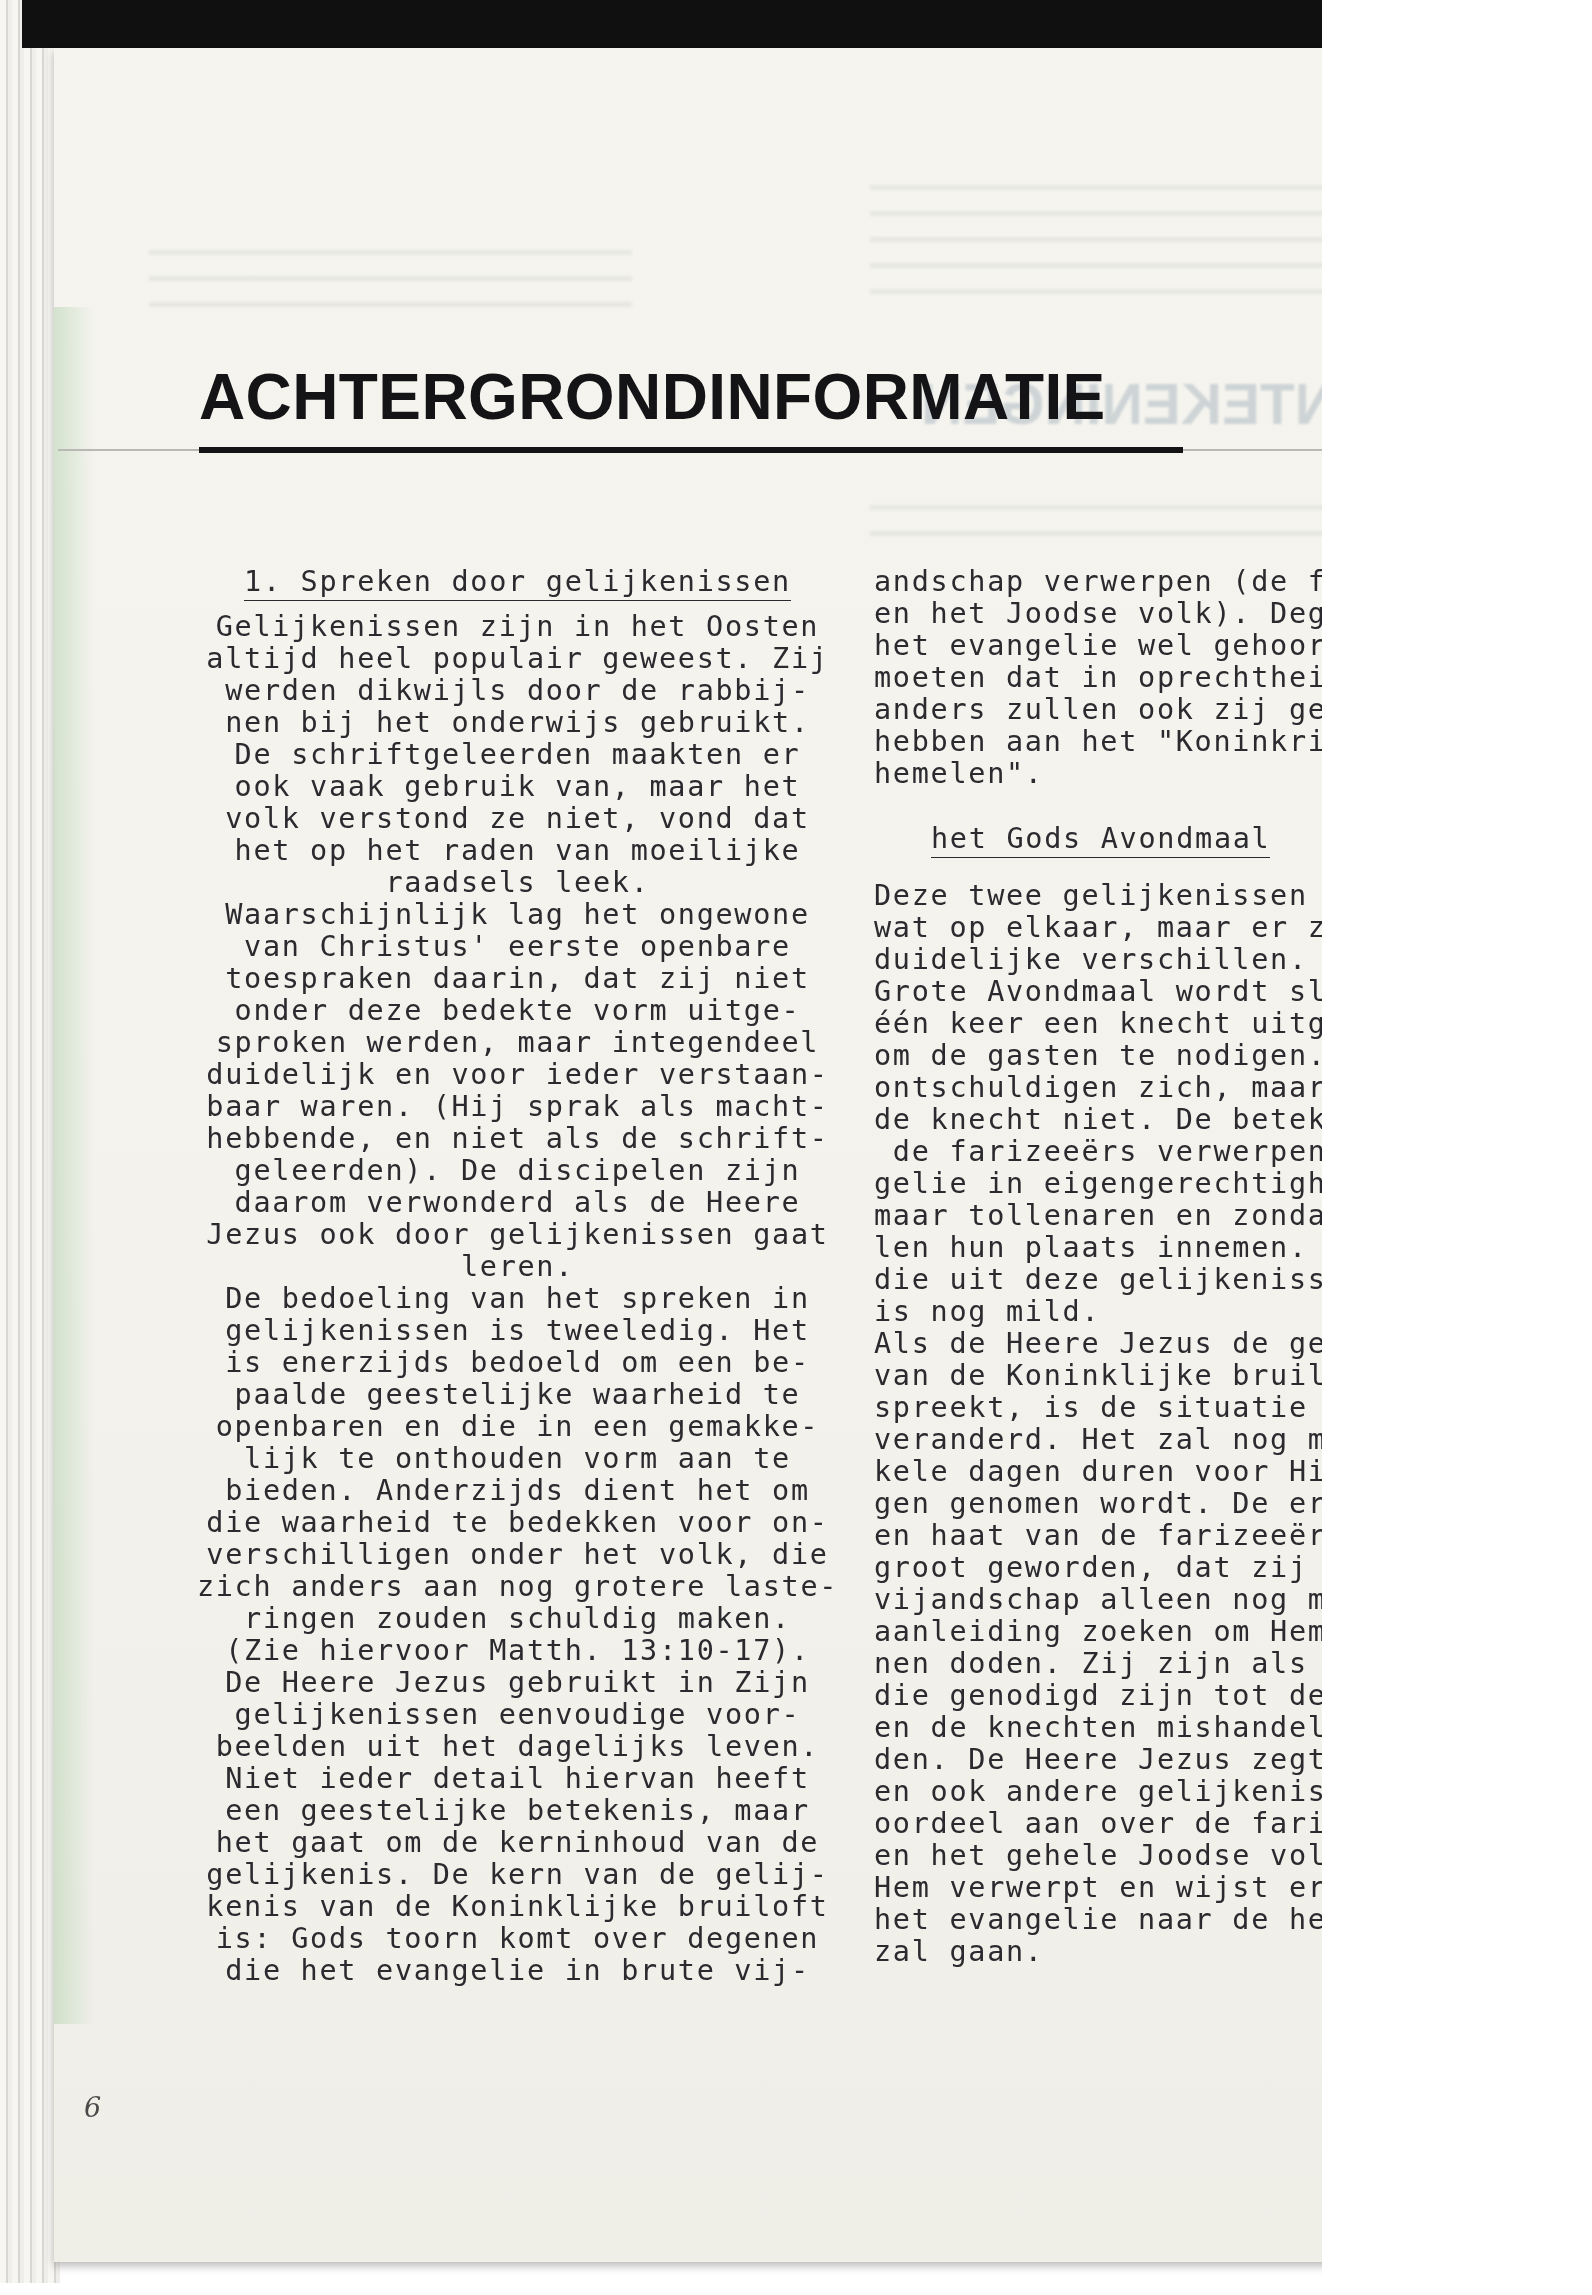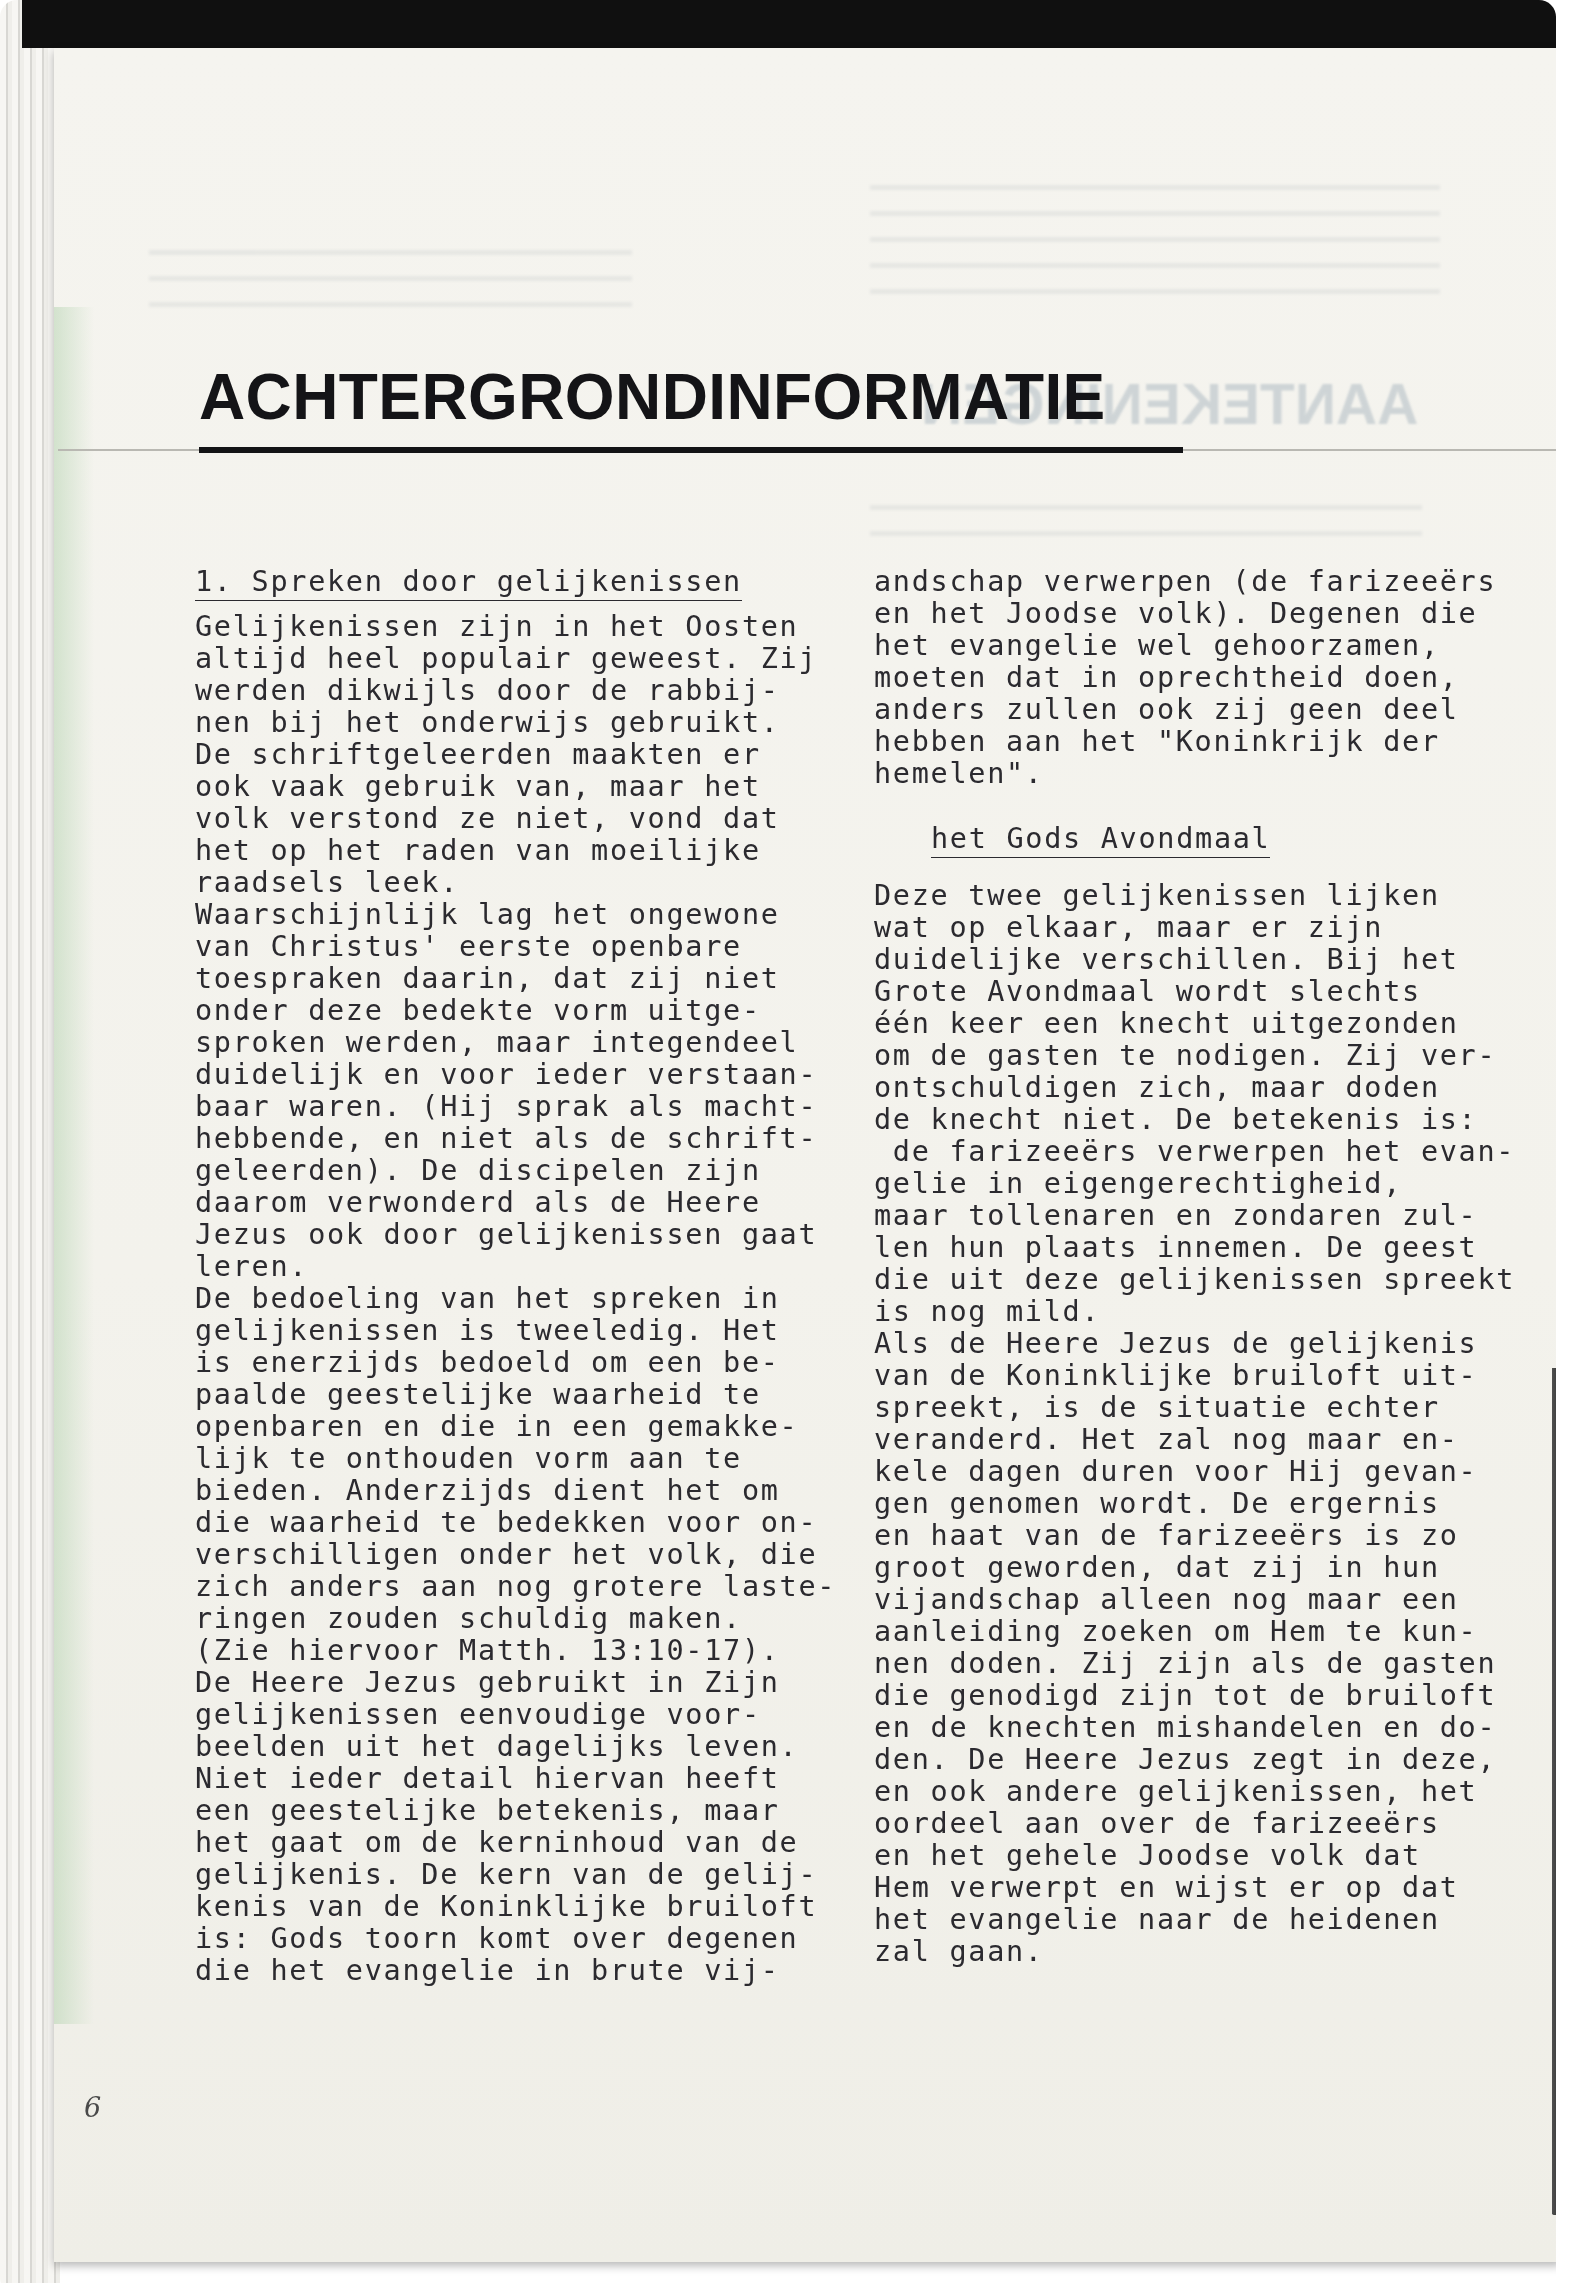--- a/index.html
+++ b/index.html
@@ -1,16 +1,16 @@
 <!DOCTYPE html>
 <html style="font-size:14px"><head>
 <meta charset="utf-8">
 <style>
   html,body{margin:0;padding:0;background:#ffffff;}
-  .scan{position:relative;width:1556px;height:2295px;background:#ffffff;overflow:hidden;border-radius:17px;}
+  .scan{position:relative;width:1322px;height:2295px;background:#ffffff;overflow:hidden;}
 
   
   .page-edges{position:absolute;left:0;top:0;width:60px;height:2283px;
     background:repeating-linear-gradient(90deg,#f7f6f3 0 6px,#d8d7d3 6px 7.8px,#efeeea 7.8px 12px);}
 
   
   .top-bar{position:absolute;left:22.4px;top:0;width:1570px;height:48px;background:#101010;}
 
   
   .paper{position:absolute;left:54px;top:48px;width:1507px;height:2214px;
@@ -30,21 +30,21 @@
     letter-spacing:0.4px;color:#141417;}
   .ghost-title{position:absolute;left:867px;top:323px;z-index:2;white-space:nowrap;
     font-family:"Liberation Sans",sans-serif;font-weight:700;font-size:57px;color:#a9b6bf;
     opacity:.5;transform:scaleX(-1);filter:blur(1.3px);}
   .rule-thick{position:absolute;left:145px;top:399px;width:984px;height:6px;background:#131316;z-index:3;}
   .rule-thin{position:absolute;left:3.5px;top:401px;width:1500px;height:1.7px;background:#b9b8b2;z-index:1;}
 
   .mono{font-family:"DejaVu Sans Mono","Liberation Mono",monospace;
     font-size:28.5px;line-height:32px;letter-spacing:1.7px;color:#2b2a2f;}
   .col{position:absolute;top:518px;z-index:3;}
-  .col-left{left:141px;width:673px;}
+  .col-left{left:127px;width:673px;text-align:center;}
   .col-right{left:820px;width:699px;}
   .body-text{white-space:pre;}
   .sec-heading{margin-bottom:9.5px;}
   .sec-heading.two{margin-top:33px;margin-bottom:22.4px;}
   .hline{line-height:32px;height:35px;}
   .hl{display:inline-block;border-bottom:1.7px solid #2b2a2f;padding-bottom:1.7px;}
   .hl.indent{margin-left:57px;}
 
   .page-number{position:absolute;left:30px;top:2044px;z-index:3;
     font-family:"DejaVu Serif",serif;font-style:italic;font-size:27px;color:#4a4a4a;}

